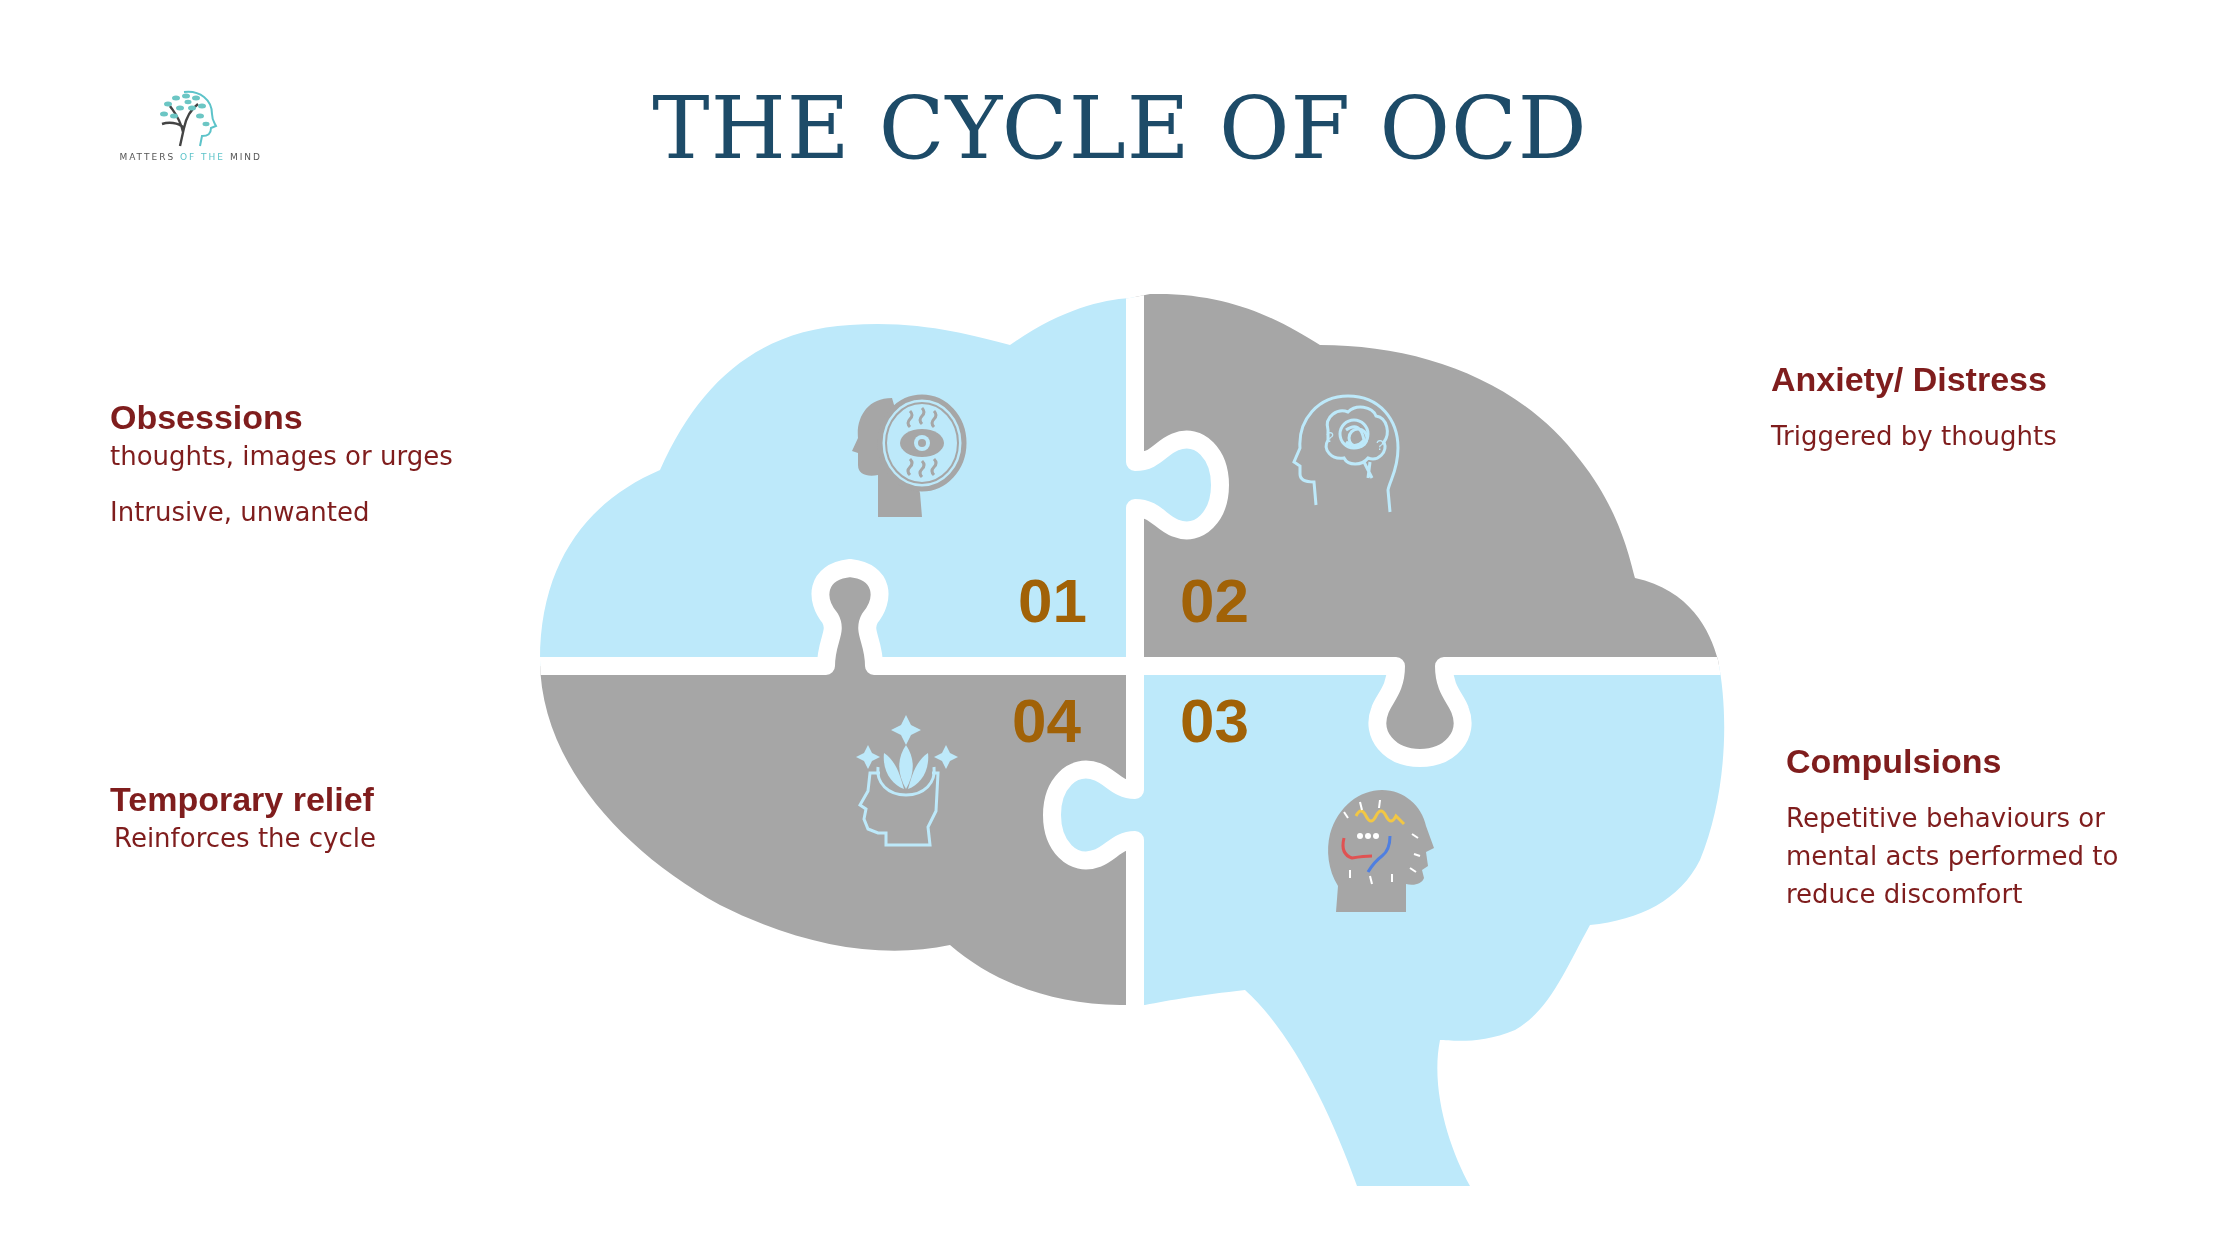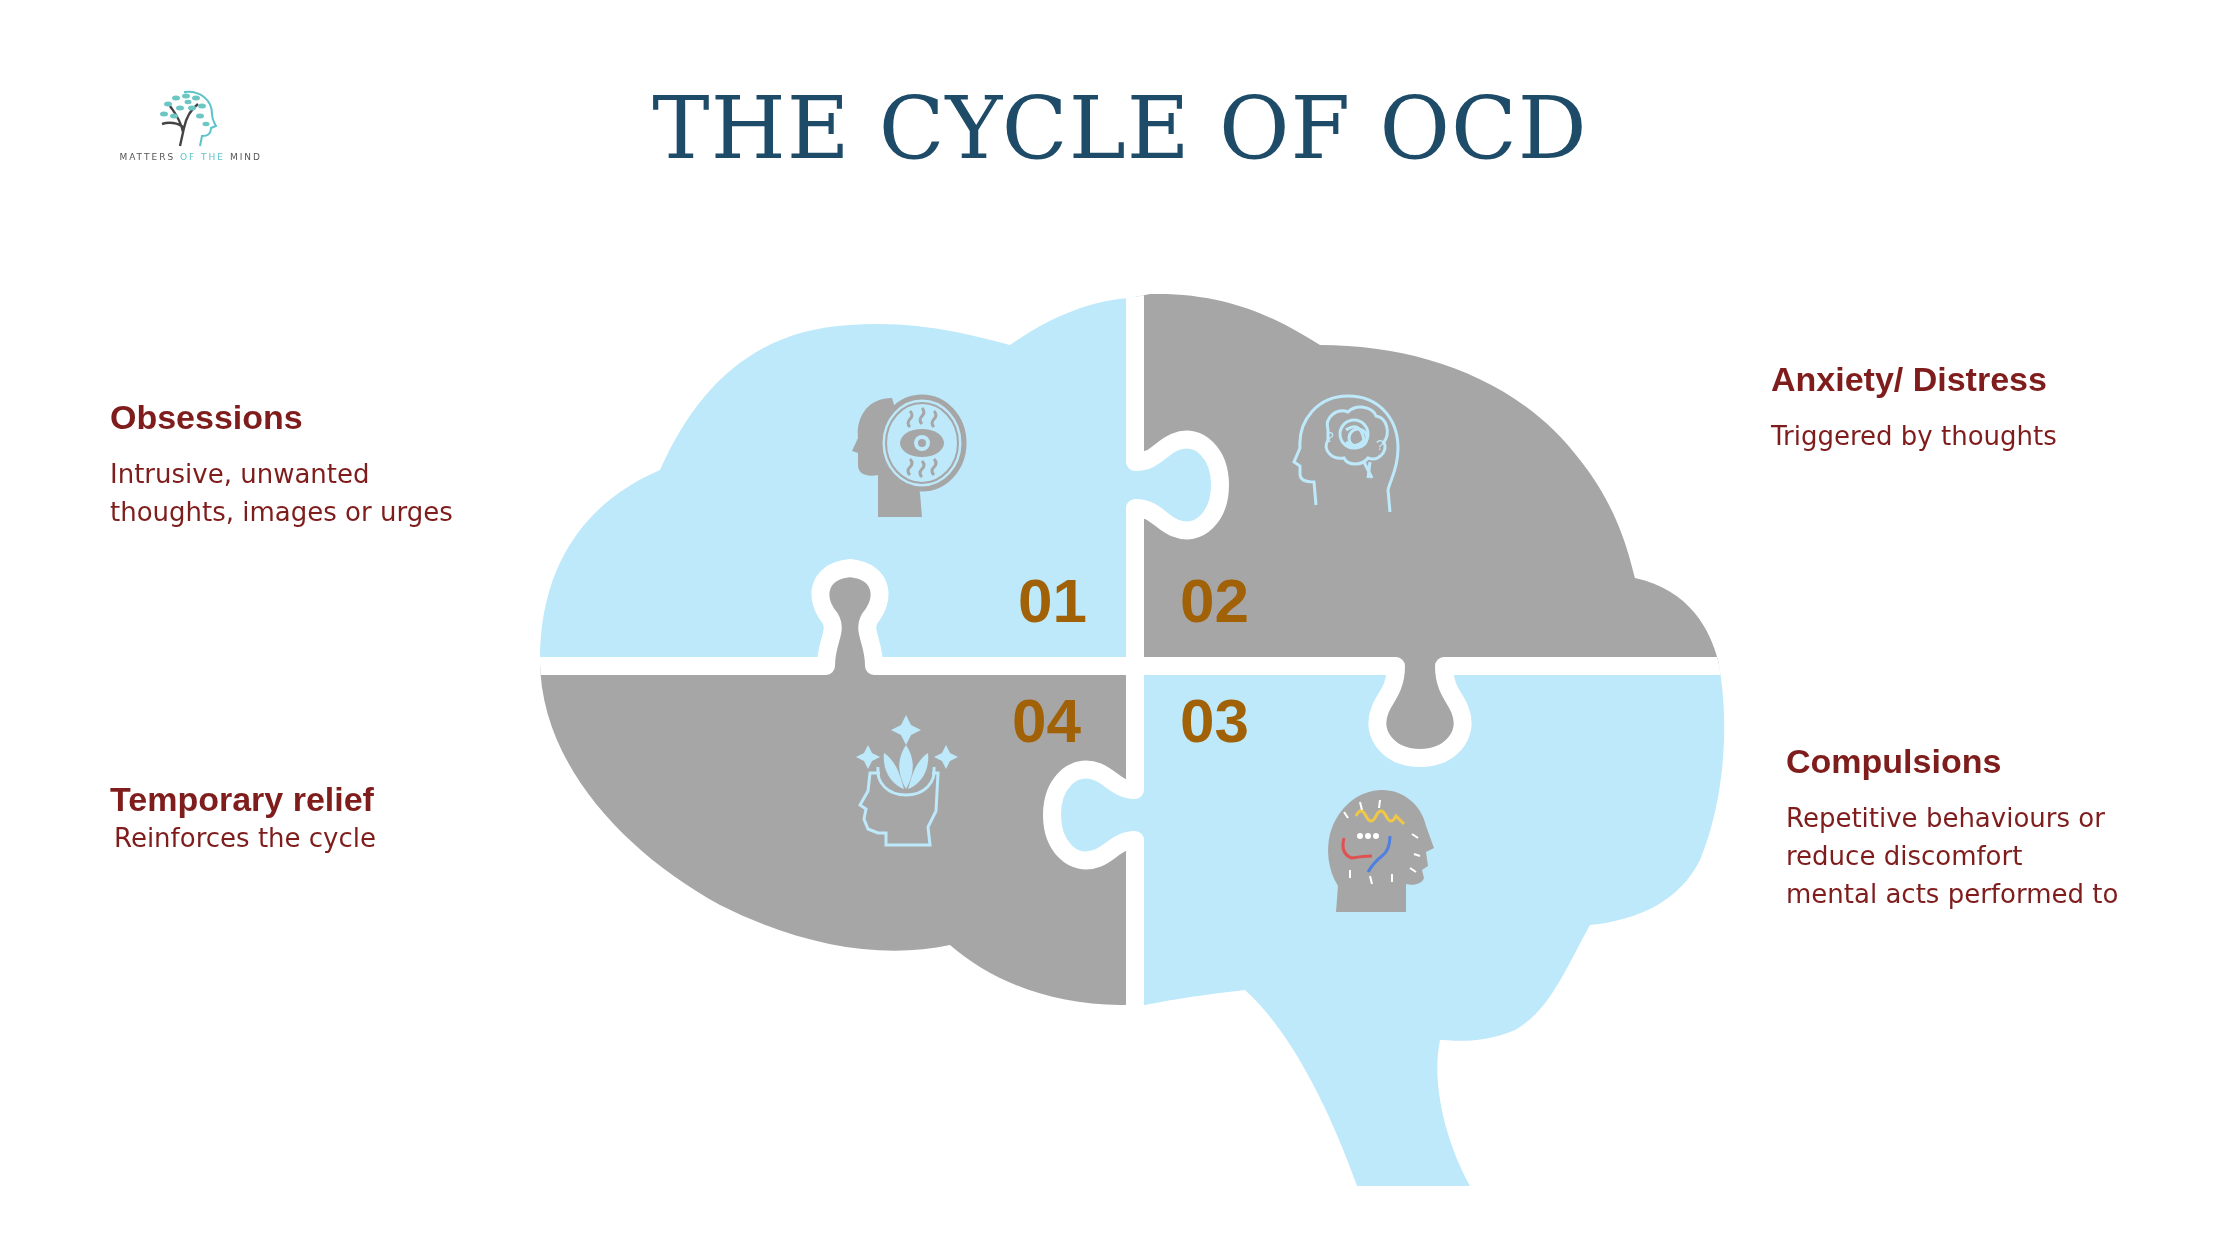--- a/index.html
+++ b/index.html
@@ -170,32 +170,32 @@
   </svg>
 
   <div class="num" style="left:1018px;top:570px;">01</div>
   <div class="num" style="left:1180px;top:570px;">02</div>
   <div class="num" style="left:1180px;top:690px;">03</div>
   <div class="num" style="left:1012px;top:690px;">04</div>
 </div>
 
 <div class="info" style="left:110px;top:398px;">
   <h2>Obsessions</h2>
+  <p>thoughts, images or urges</p>
   <p style="margin-top:18px;">Intrusive, unwanted</p>
-  <p>thoughts, images or urges</p>
 </div>
 
 <div class="info" style="left:1771px;top:360px;">
   <h2>Anxiety/ Distress</h2>
   <p style="margin-top:18px;">Triggered by thoughts</p>
 </div>
 
 <div class="info" style="left:1786px;top:742px;">
   <h2>Compulsions</h2>
   <p style="margin-top:18px;">Repetitive behaviours or</p>
+  <p>mental acts performed to</p>
   <p>reduce discomfort</p>
-  <p>mental acts performed to</p>
 </div>
 
 <div class="info" style="left:110px;top:780px;">
   <h2>Temporary relief</h2>
   <p style="padding-left:4px;">Reinforces the cycle</p>
 </div>
 
 </body></html>

